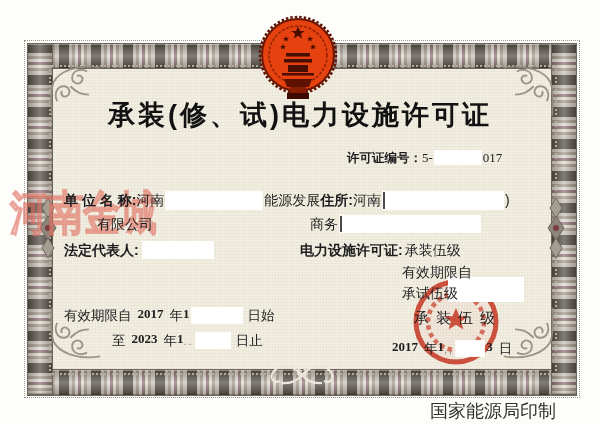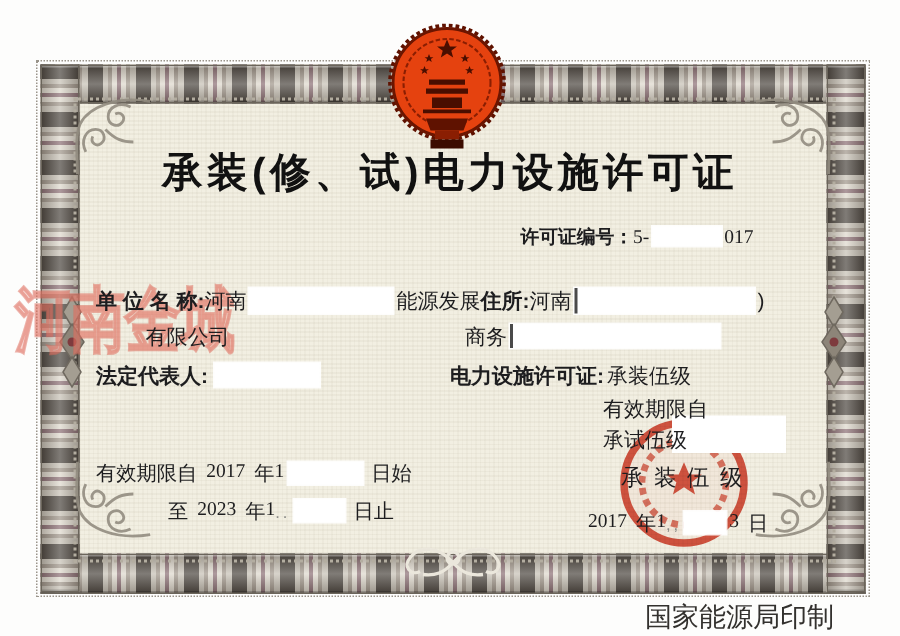--- a/index.html
+++ b/index.html
@@ -83,21 +83,21 @@
   .row2b{left:310px;top:216px;text-align:right;}
   .row3a{left:64px;top:242px;}
   .row3b{left:300px;top:242px;}
   .cat2{left:402px;top:264px;}
   .cat3{left:402px;top:285px;}
   .val1{left:64px;top:307px;font-size:13.5px;}
   .val2{left:112px;top:332px;font-size:13.5px;}
   .auth{left:414px;top:309px;font-size:15px;letter-spacing:7px;}
   .idate{left:392px;top:340px;font-size:13.5px;}
   .footer{left:430px;top:399px;font-size:18px;color:#33312e;z-index:6;}
-  .yr{font-size:13px;position:relative;top:-2px;}
+  .yr{font-size:13px;position:relative;top:-2px;font-weight:bold;}
 
   
   .wbox{display:inline-block;background:#fff;vertical-align:middle;margin:0 2px;
     box-shadow:0 0 0 1px rgba(255,255,255,.9);position:relative;top:-1px;}
   .wbox.tick{border-left:2px solid #4a4a4a;}
   .wbox-abs{position:absolute;background:#fff;z-index:5;}
   .seal-cover{left:448px;top:277px;width:76px;height:25px;}
   .faint{color:#8a8a86;font-size:11px;letter-spacing:2px;}
   .gap6{margin-left:6px;} .gap4{margin-left:4px;} .gap2{margin-left:2px;}
 </style>

